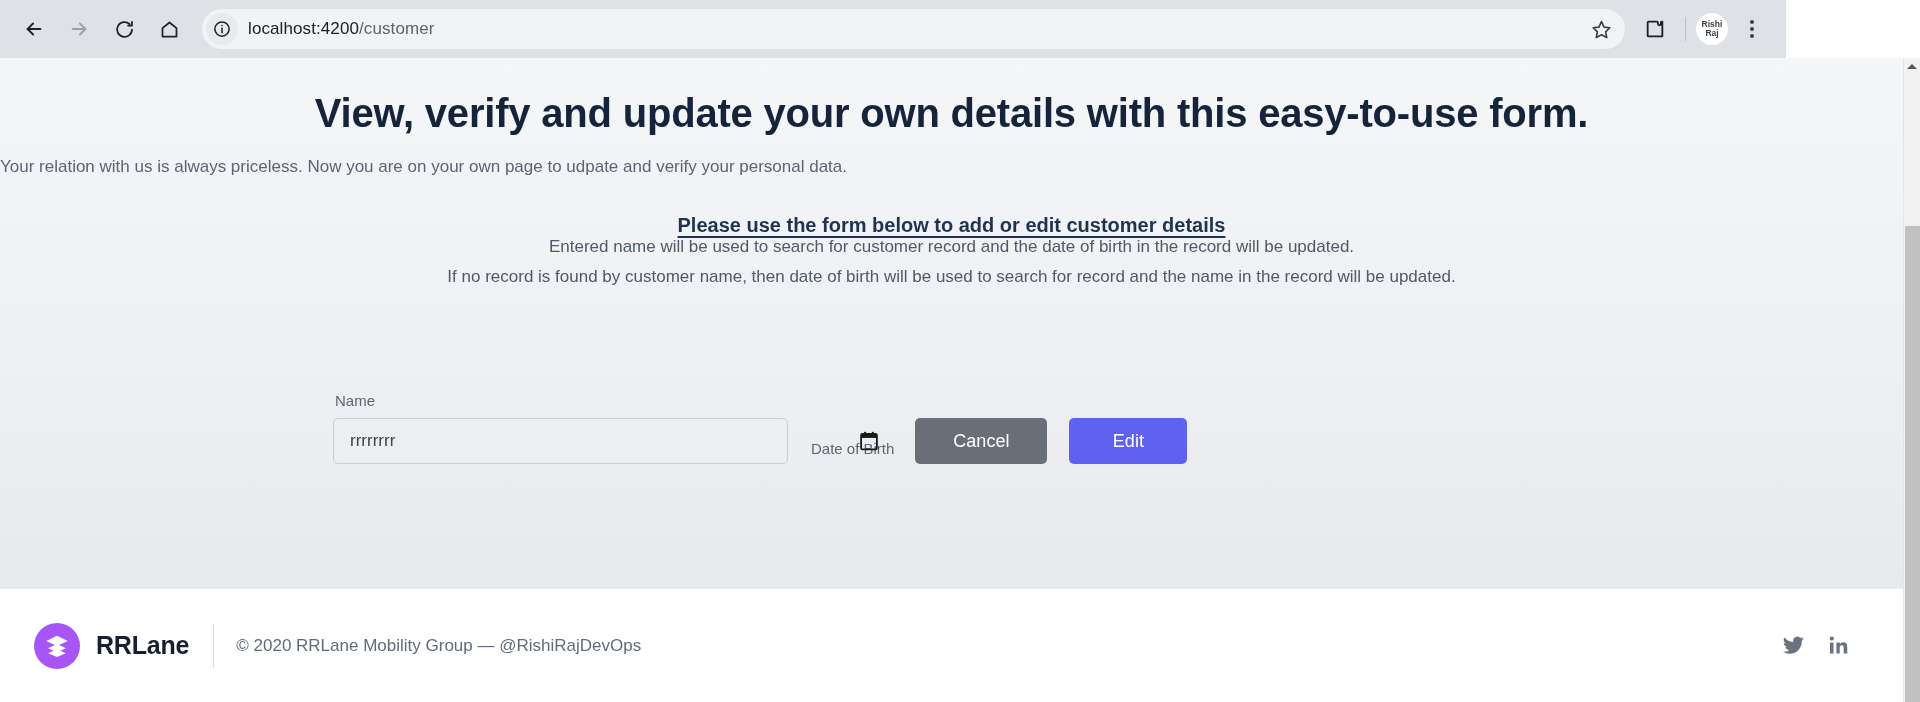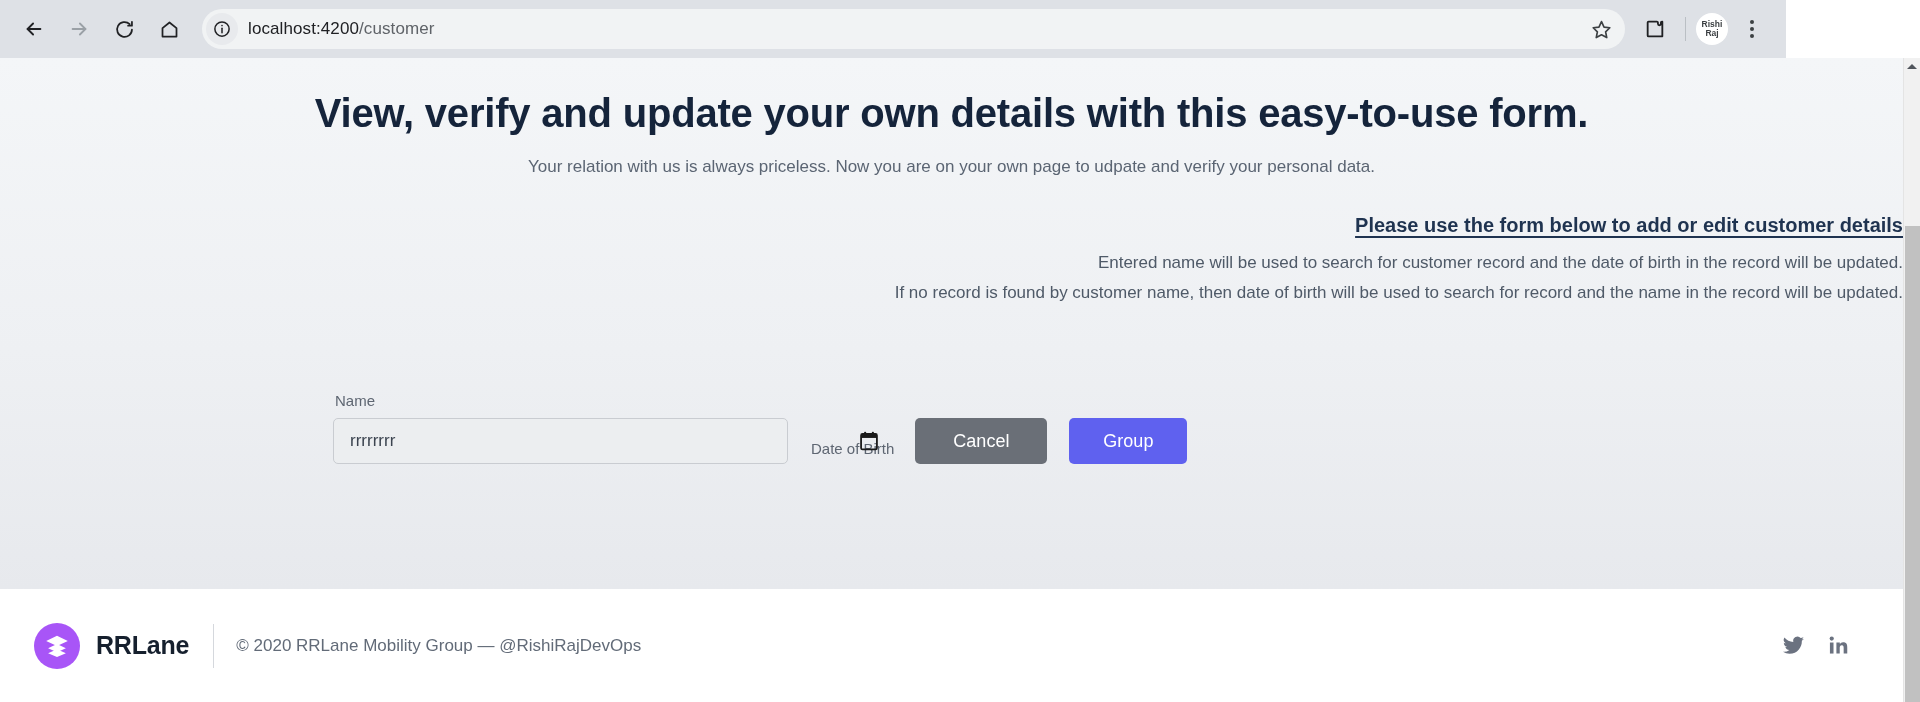--- a/index.html
+++ b/index.html
@@ -138,41 +138,39 @@
     text-align: center;
     font-size: 40px;
     line-height: 1.2;
     font-weight: 700;
     color: #15243b;
     letter-spacing: -0.2px;
   }
   .page-subtitle {
     margin: 0;
     padding-top: 20px;
-    text-align: center;
     font-size: 17px;
     color: #5b6573;
     font-weight: 400;
   }
 
   .instructions {
     margin-top: 37px;
-    text-align: right;
+    text-align: center;
   }
   .instr-heading {
     font-size: 20px;
     font-weight: 700;
     color: #1f3350;
     text-decoration: underline;
     text-underline-offset: 4px;
   }
   .instr-line {
     font-size: 17px;
     color: #4f5a68;
-    margin-top: 16px;
   }
   .instr-line.second { margin-top: 10px; }
 
   
   .form-row {
     position: absolute;
     left: 333px;
     top: 334px;
     display: flex;
     align-items: flex-end;
@@ -408,21 +406,21 @@
         <label class="field-label">Date of Birth</label>
         <svg class="cal-icon" viewBox="0 0 20 22">
           <rect x="1.2" y="3.2" width="17.6" height="17.2" rx="1.6" fill="none" stroke="#1a1a1a" stroke-width="2"></rect>
           <rect x="1.2" y="3.2" width="17.6" height="4.4" fill="#1a1a1a"></rect>
           <rect x="4.6" y="0.6" width="2.2" height="4" rx="0.9" fill="#1a1a1a"></rect>
           <rect x="13.2" y="0.6" width="2.2" height="4" rx="0.9" fill="#1a1a1a"></rect>
         </svg>
       </div>
 
       <button class="btn btn-cancel">Cancel</button>
-      <button class="btn btn-edit">Group</button>
+      <button class="btn btn-edit">Edit</button>
     </div>
   </div>
 
   <div class="footer">
     <div class="brand">
       <div class="brand-logo">
         <svg width="26" height="26" viewBox="0 0 24 24" fill="#ffffff">
           <polygon points="12,2.6 22,7.3 12,12 2,7.3"></polygon>
           <polygon points="12,10.2 20.2,14 12,17.7 3.8,14"></polygon>
           <polygon points="12,15.1 20.2,18.6 12,22.1 3.8,18.6"></polygon>

